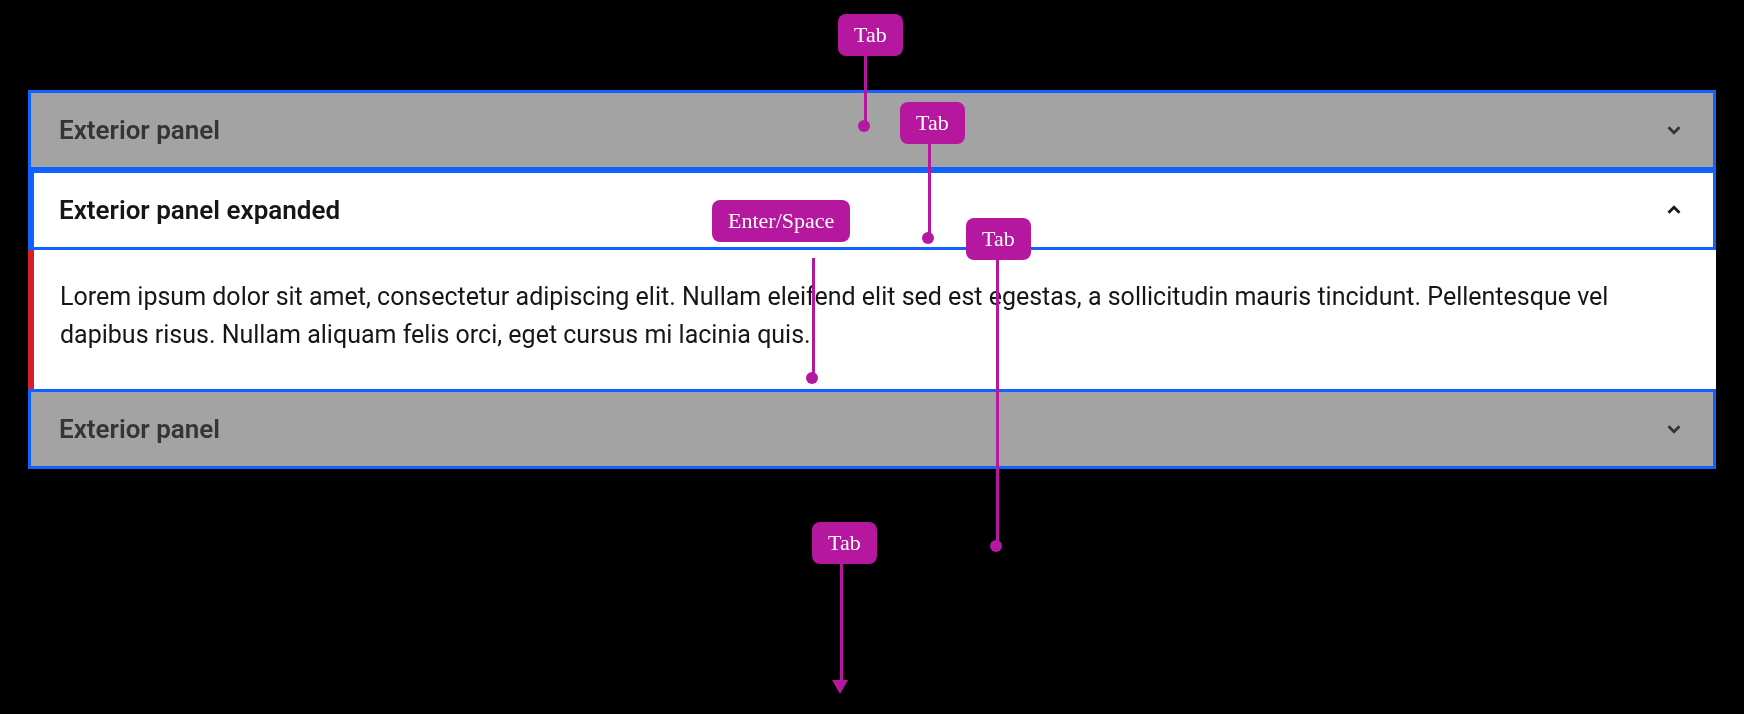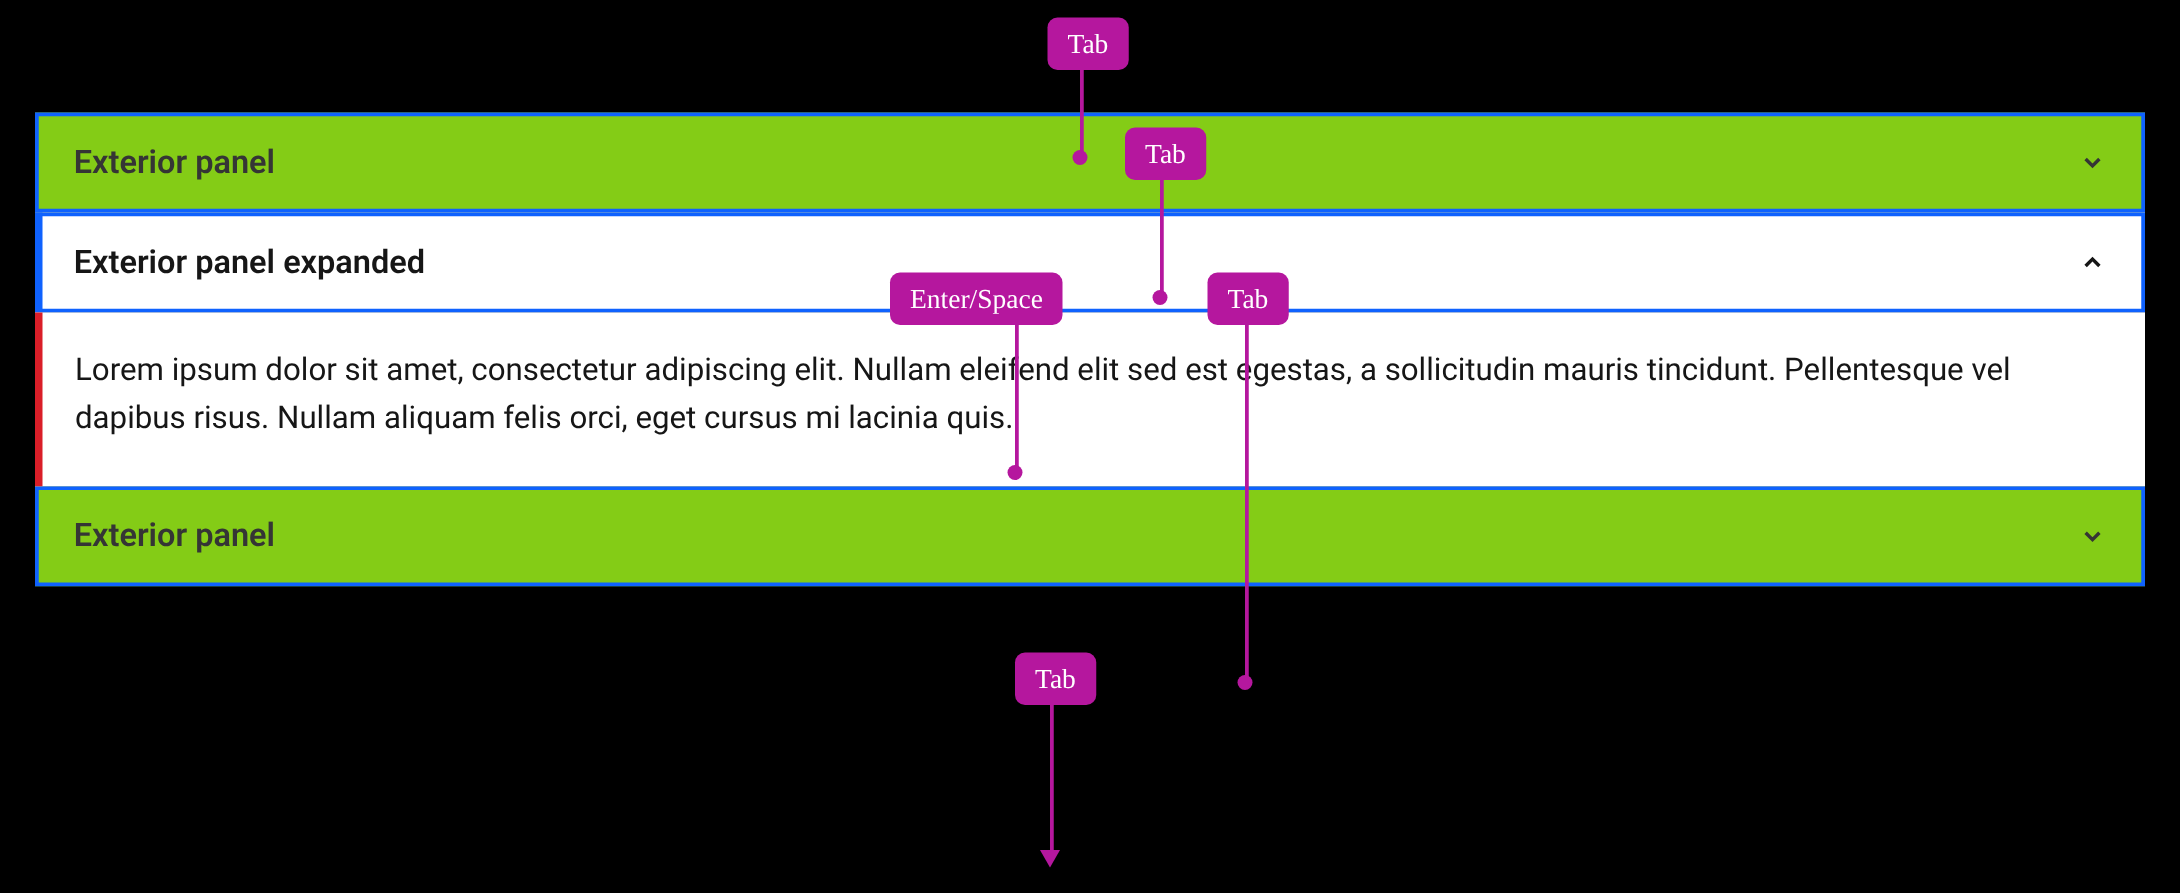--- a/index.html
+++ b/index.html
@@ -12,21 +12,21 @@
       padding: 0;
       overflow: hidden;
     }
     .container {
       position: absolute;
       top: 90px;
       left: 28px;
       right: 28px;
     }
     .panel {
-      background: #84cc16;
+      background: #a3a3a3;
       border: 3px solid #0f62fe;
       padding: 22px 28px;
       display: flex;
       justify-content: space-between;
       align-items: center;
       color: #353535;
     }
     .panel-title {
       font-size: 26px;
       font-weight: 600;
@@ -121,21 +121,21 @@
 </div>
 <div class="line" style="top:54px; left:864px; width:3px; height:72px;"></div>
 <div class="dot" style="top:120px; left:858px;"></div>
 
 <div class="badge" style="top:102px; left:900px;">
   <span>Tab</span>
 </div>
 <div class="line" style="top:142px; left:928px; width:3px; height:96px;"></div>
 <div class="dot" style="top:232px; left:922px;"></div>
 
-<div class="badge" style="top:218px; left:712px;">
+<div class="badge" style="top:200px; left:712px;">
   <span>Enter/Space</span>
 </div>
 <div class="line" style="top:258px; left:812px; width:3px; height:120px;"></div>
 <div class="dot" style="top:372px; left:806px;"></div>
 
 <div class="badge" style="top:218px; left:966px;">
   <span>Tab</span>
 </div>
 <div class="line" style="top:258px; left:996px; width:3px; height:288px;"></div>
 <div class="dot" style="top:540px; left:990px;"></div>

